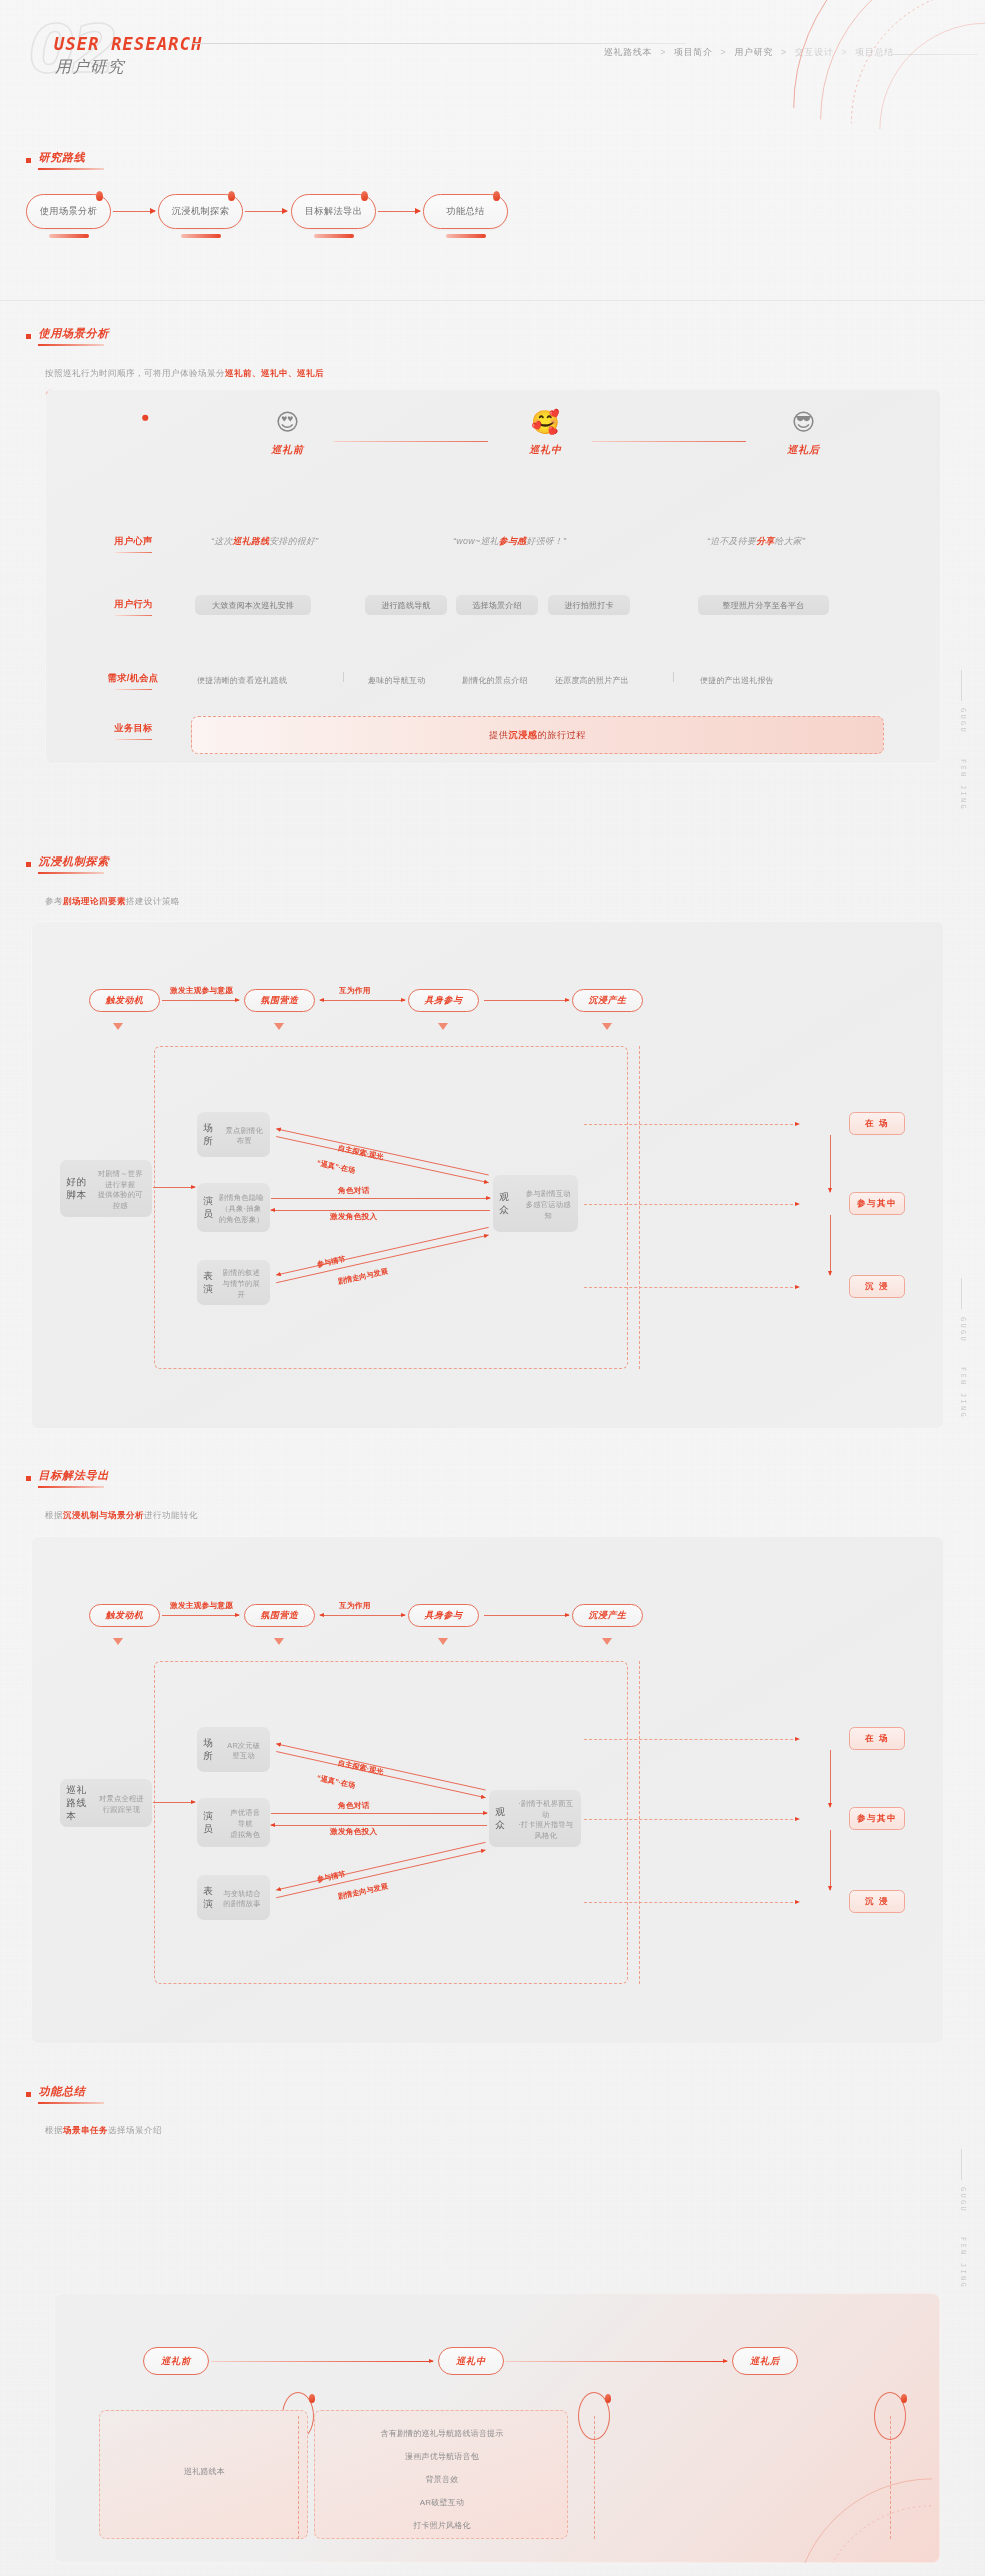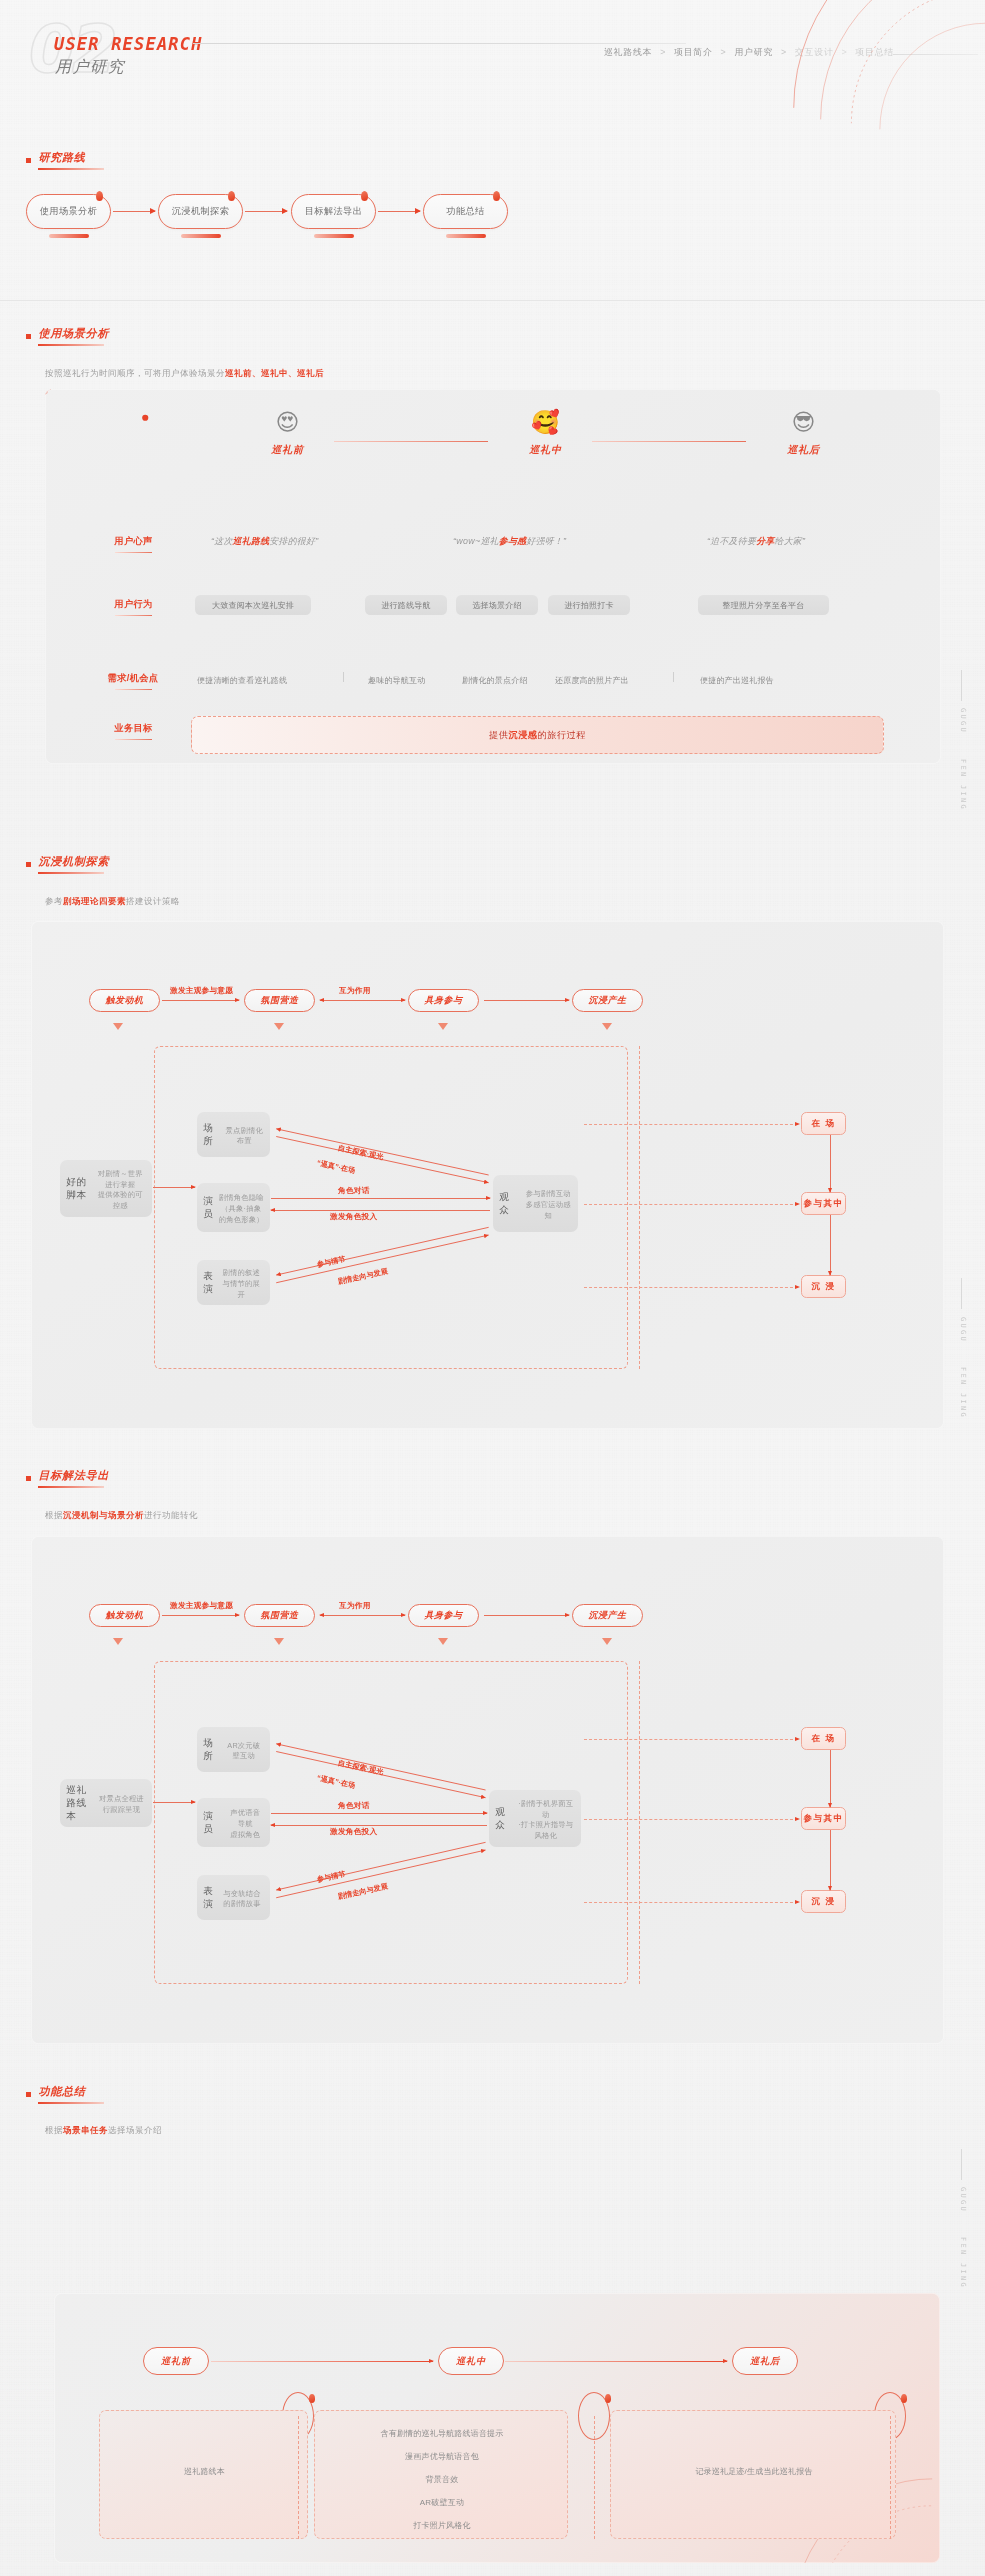--- a/index.html
+++ b/index.html
@@ -131,24 +131,24 @@
     border-left:5.4px solid transparent; border-right:5.4px solid transparent;
     border-top:7px solid #f08a72; }
   .dash-box { position:absolute; border:0.8px dashed #ef9e8b; border-radius:6.2px; }
   .gbox { position:absolute; border-radius:7px;
     background:linear-gradient(180deg,#e4e4e4,#dcdcdc);
     display:flex; flex-direction:row; align-items:center; justify-content:center;
     padding:4.6px 6.2px; }
   .gbox .t { font-size:9.6px; color:#5f5f5f; letter-spacing:2.3px; font-weight:400; }
   .gbox .s { font-size:7.3px; color:#9b9b9b; line-height:1.5; margin-top:3.9px;
     text-align:center; letter-spacing:0.2px; }
-  .rbox { position:absolute; width:45px; height:23px; border-radius:5.4px;
+  .rbox { position:absolute; width:56px; height:23px; border-radius:5.4px;
     border:0.8px solid #f0a797; background:linear-gradient(180deg,#fcf0ed,#f9e2dc);
     display:flex; align-items:center; justify-content:center;
-    font-size:8.5px; font-weight:700; color:#e8442a; letter-spacing:1.5px; }
+    font-size:8.5px; font-weight:700; color:#e8442a; letter-spacing:1.5px;margin-left:48px; }
   .dashline-h { position:absolute; height:0; border-top:0.8px dashed #ef9e8b; }
   .dashline-h.arrow:after { content:''; position:absolute; right:-1.5px; top:-3.1px;
     border-left:5.4px solid #e8442a; border-top:2.8px solid transparent;
     border-bottom:2.8px solid transparent; }
   .dashline-v { position:absolute; width:0; border-left:0.8px dashed #ef9e8b; }
   .diag-label { position:absolute; font-size:7.3px; color:#e8442a; font-weight:700;
     white-space:nowrap; transform-origin:left center; }
   .diag-svg { position:absolute; left:0; top:0; overflow:visible; }
 
   
@@ -599,24 +599,20 @@
 
     <div class="sum-panel" style="left:260px; top:117px; width:254px; height:129px;
          background:linear-gradient(160deg,#f2eae8,#f8ded8);">
       <div class="sum-item" style="left:0; top:17px; width:254px;">含有剧情的巡礼导航路线语音提示</div>
       <div class="sum-item" style="left:0; top:40px; width:254px;">漫画声优导航语音包</div>
       <div class="sum-item" style="left:0; top:63px; width:254px;">背景音效</div>
       <div class="sum-item" style="left:0; top:86px; width:254px;">AR破壁互动</div>
       <div class="sum-item" style="left:0; top:109px; width:254px;">打卡照片风格化</div>
     </div>
 
-    <div class="sum-panel" style="left:556px; top:117px; width:286px; height:129px;
-         background:linear-gradient(160deg,#f3e8e6,#f8dbd4);">
-      <div class="sum-item" style="left:0; top:55px; width:286px;">记录巡礼足迹/生成当此巡礼报告</div>
-    </div>
 
     <div class="dashline-v" style="left:244px; top:123px; height:123px;"></div>
     <div class="dashline-v" style="left:540px; top:123px; height:123px;"></div>
     <div class="dashline-v" style="left:836px; top:123px; height:123px;"></div>
   </div>
 
   <div class="vtick" style="left:961px; top:2149px; height:31px;"></div>
   <div class="vlabel" style="left:959px; top:2187px;">GUGU</div>
   <div class="vlabel" style="left:959px; top:2237px;">FEN JING</div>
 </div>

